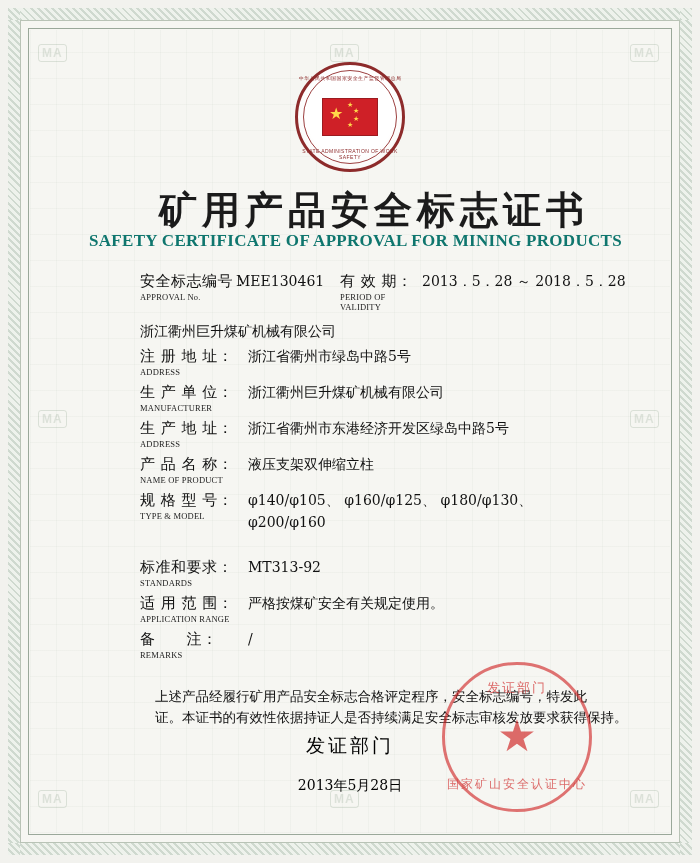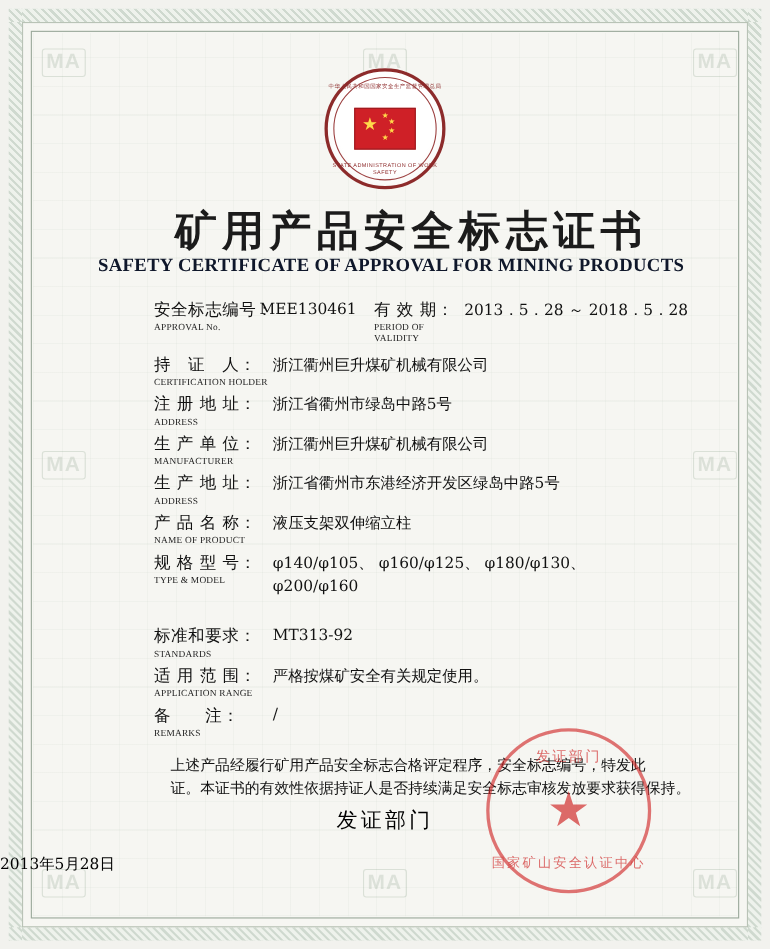--- a/index.html
+++ b/index.html
@@ -61,21 +61,21 @@
     position: absolute;
     left: 30px; top: 30px; right: 30px; bottom: 30px;
     background-image:
       repeating-linear-gradient(0deg, rgba(180,195,180,0.10) 0 1px, rgba(255,255,255,0) 1px 26px),
       repeating-linear-gradient(90deg, rgba(180,195,180,0.10) 0 1px, rgba(255,255,255,0) 1px 26px);
     pointer-events: none;
   }
   .wm-badge {
     position: absolute;
     color: rgba(120,145,120,0.20);
-    font-size: 19px;
+    font-size: 12px;
     font-weight: bold;
     border: 1px solid rgba(120,145,120,0.22);
     border-radius: 3px;
     padding: 1px 3px;
     letter-spacing: 1px;
     font-family: "Liberation Sans", sans-serif;
   }
 
   
   .emblem-wrap {
@@ -153,21 +153,21 @@
     font-weight: bold;
     padding-left: 48px;
   }
   .title-en {
     position: absolute;
     left: 0; right: 0;
     top: 231px;
     text-align: center;
     font-size: 17px;
     letter-spacing: 0.3px;
-    color: #0f172a;
+    color: #0f766e;
     font-family: "Liberation Serif", serif;
     font-weight: bold;
     padding-left: 11px;
   }
 
   
   .body {
     position: absolute;
     left: 140px;
     right: 60px;
@@ -246,20 +246,21 @@
   .issued-en {
     font-size: 9px;
     letter-spacing: 0.5px;
     margin-top: 1px;
     font-family: "Liberation Serif", serif;
   }
   .issue-date {
     position: absolute;
     left: 0; right: 0;
     top: 777px;
+    text-align: center;
     font-size: 14px;
     font-family: "DejaVu Serif", serif;
   }
 
   
   .seal {
     position: absolute;
     left: 442px;
     top: 662px;
     width: 150px;
@@ -349,24 +350,20 @@
       <div class="top-right">
         <div class="label-block">
           <div class="label-cn">有 效 期：</div>
           <div class="label-en">PERIOD OF VALIDITY</div>
         </div>
         <div class="value">2013．5．28 ～ 2018．5．28</div>
       </div>
     </div>
 
     <div class="row">
-      <div class="label-block">
-        <div class="label-cn">持　证　人：</div>
-        <div class="label-en">CERTIFICATION HOLDER</div>
-      </div>
       <div class="value">浙江衢州巨升煤矿机械有限公司</div>
     </div>
 
     <div class="row">
       <div class="label-block">
         <div class="label-cn">注 册 地 址：</div>
         <div class="label-en">ADDRESS</div>
       </div>
       <div class="value">浙江省衢州市绿岛中路5号</div>
     </div>

